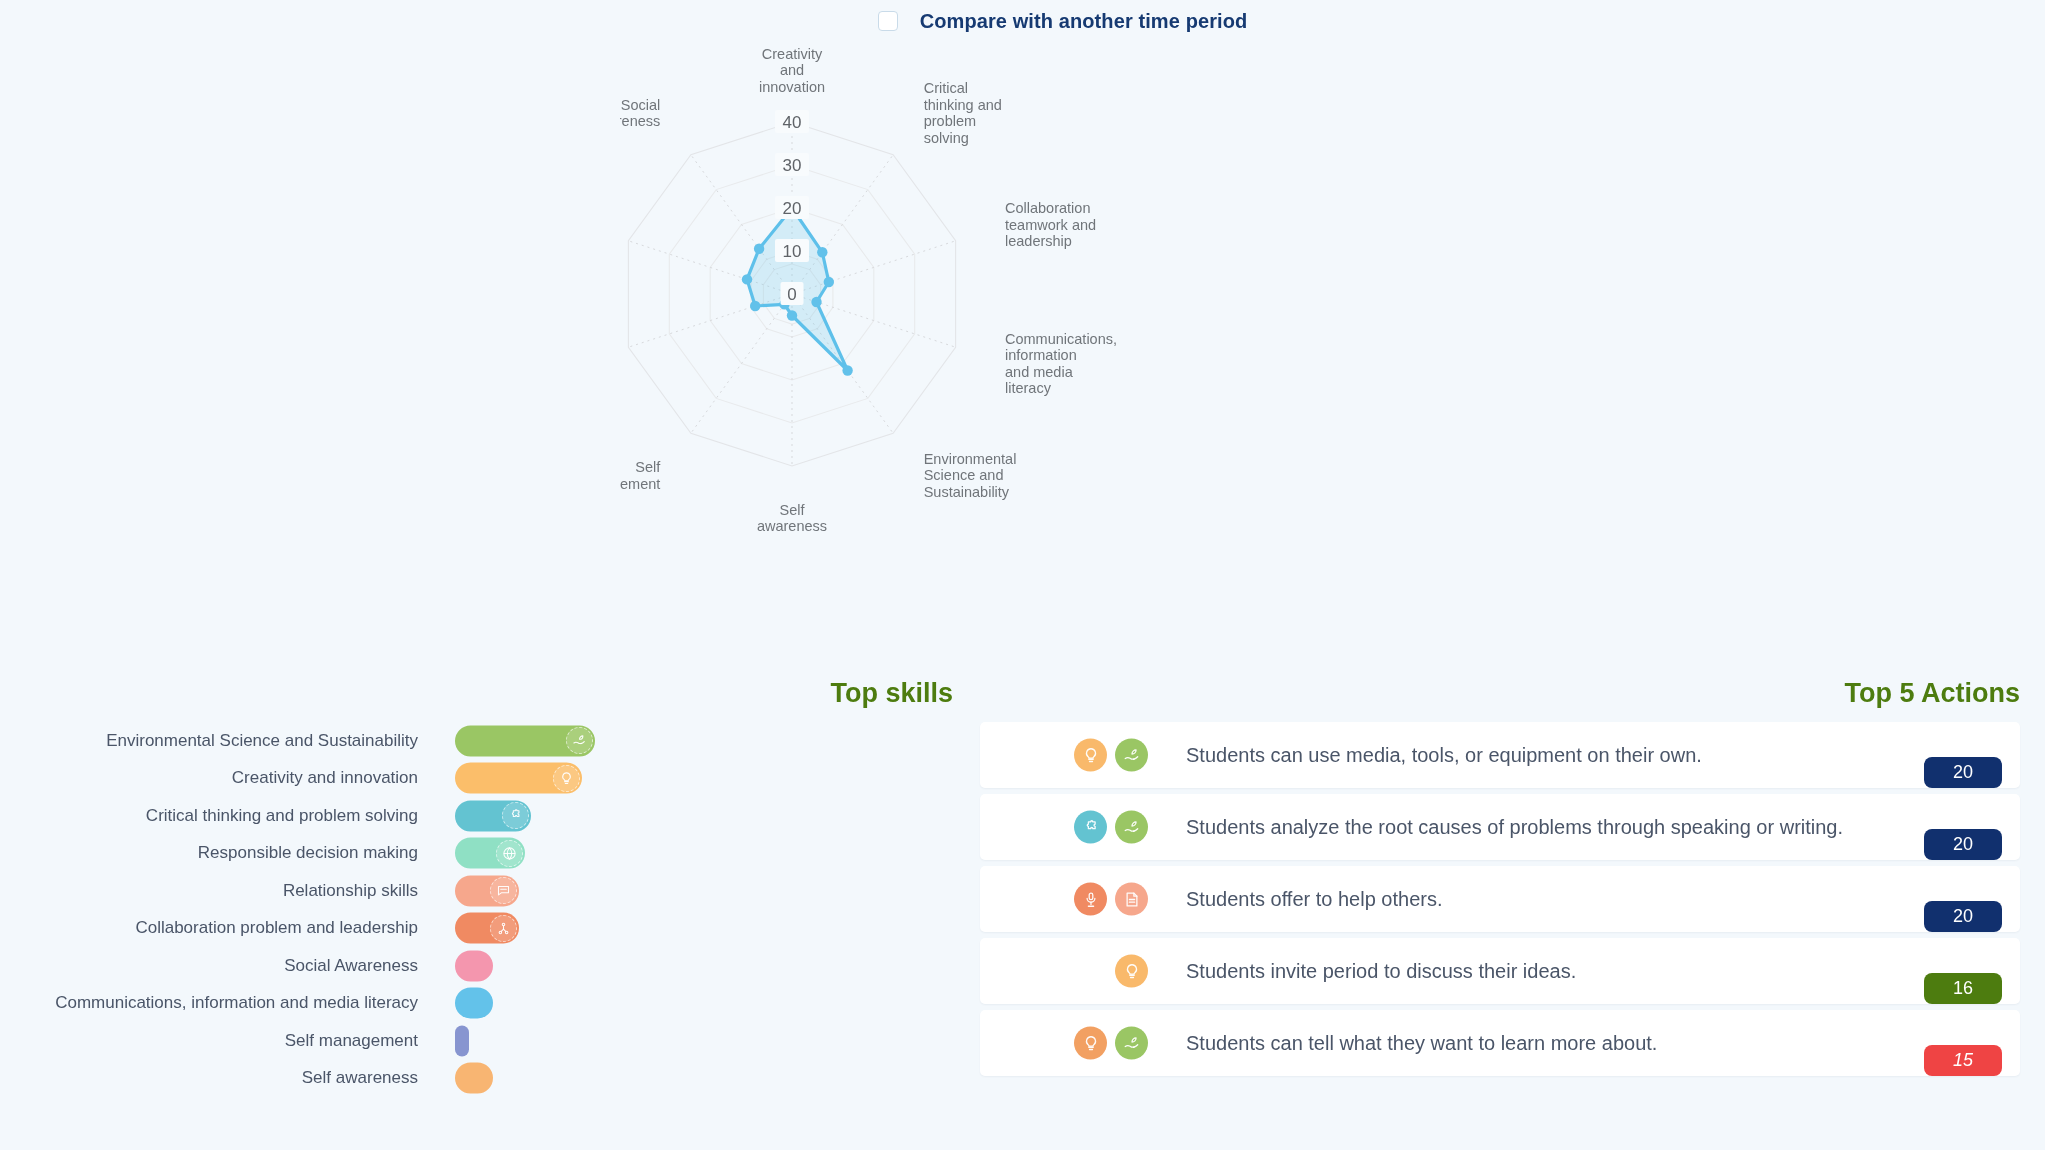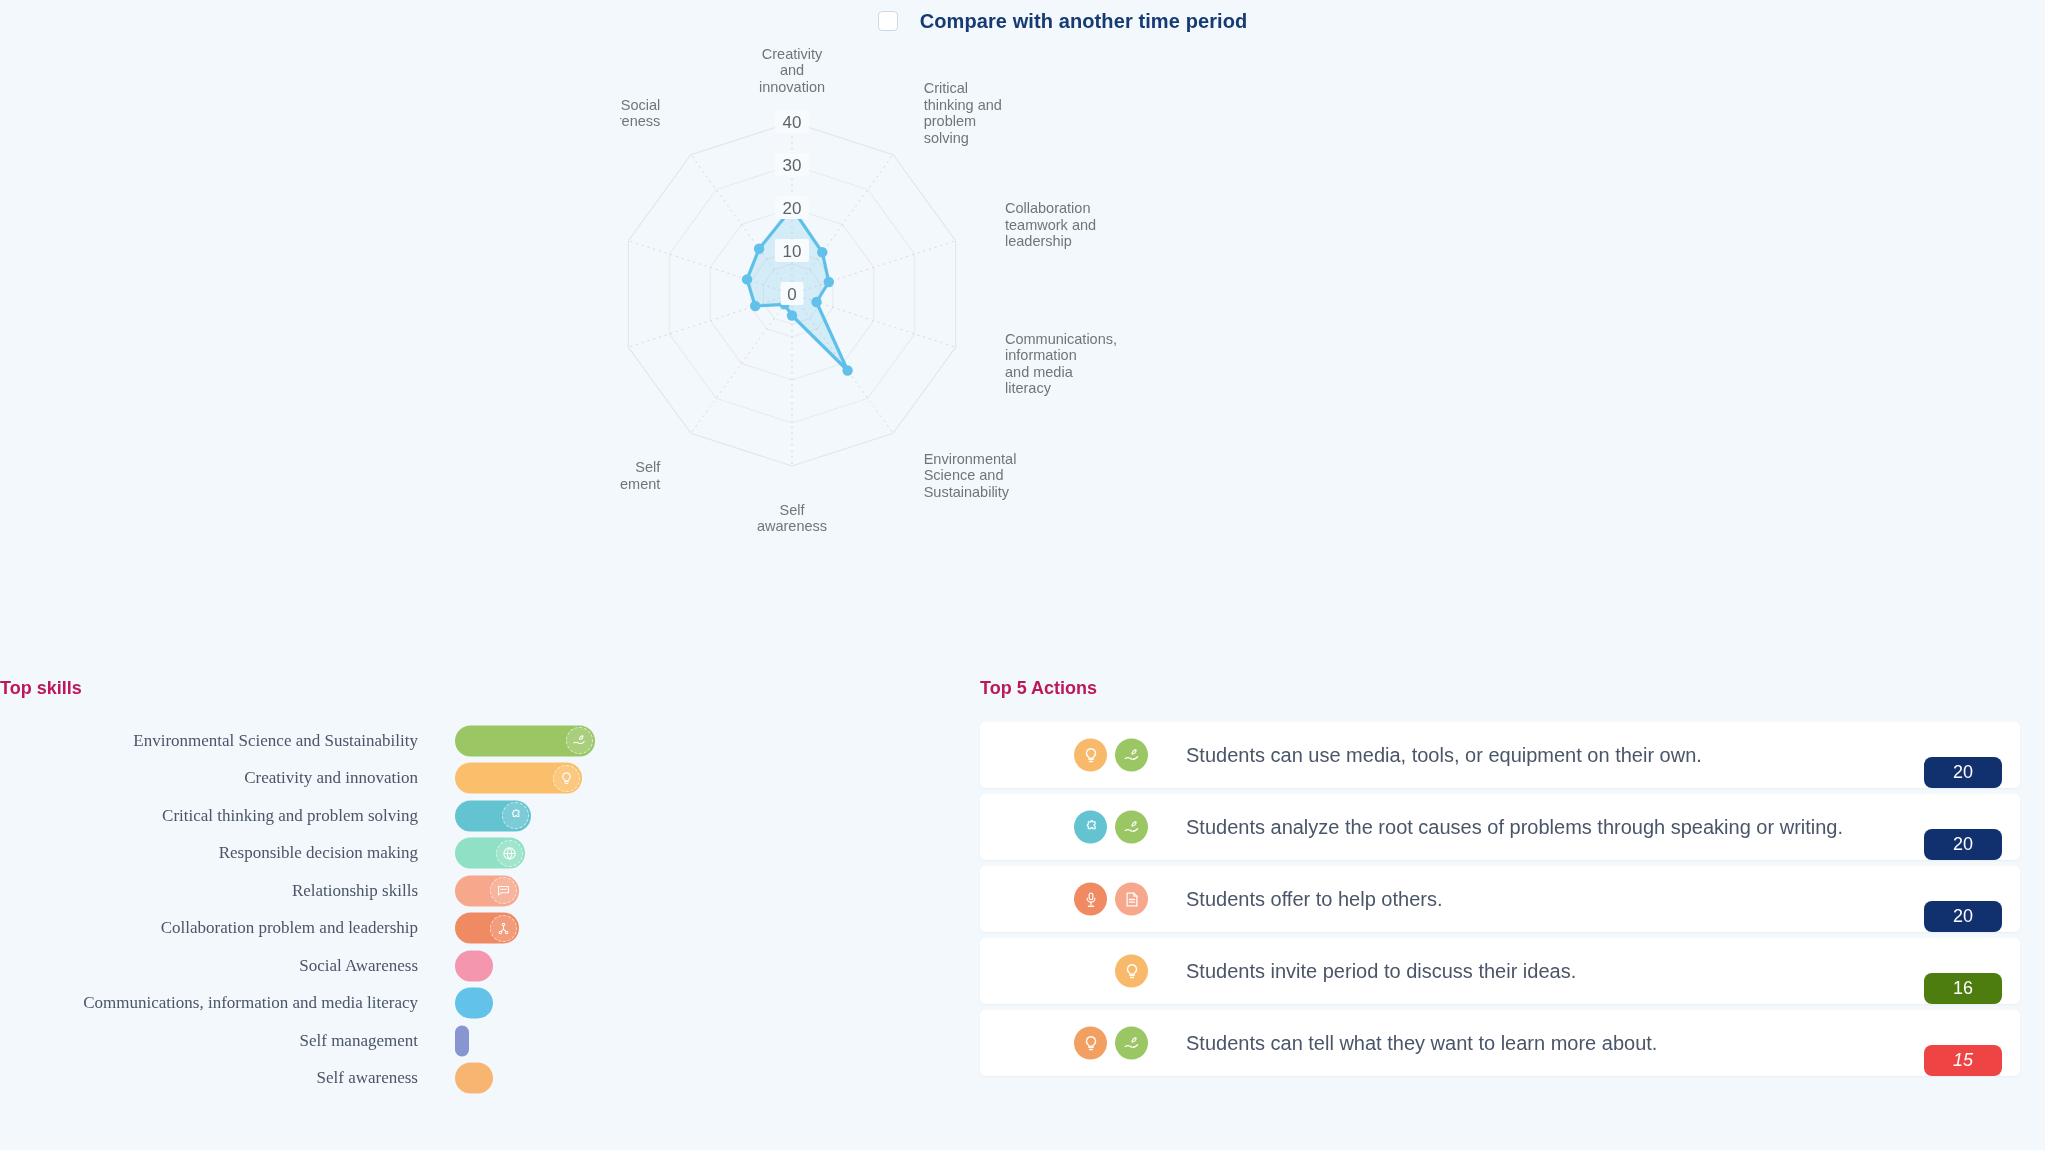--- a/index.html
+++ b/index.html
@@ -36,28 +36,28 @@
   .grid-ring{fill:none;stroke:#e3e5e8;stroke-width:1.1;}
   .grid-ring.inner{stroke:#e8eaec;}
   .spoke{stroke:#d7d9dc;stroke-width:1;stroke-dasharray:2 4;}
   .series-area{fill:#65c2ea;fill-opacity:.22;stroke:#5ec0ea;stroke-width:3.2;
                stroke-linejoin:round;}
   .series-dot{fill:#62c1ea;}
   .tick-bg{fill:#f8fbfd;}
 
   
   .section-title{
-    position:absolute;font-size:18px;font-weight:bold;color:#be185d;
-    text-align:left;white-space:nowrap;
+    position:absolute;font-size:27px;font-weight:bold;color:#4d7c0f;
+    text-align:right;white-space:nowrap;
   }
   #top-skills-title{left:0;top:678px;width:953px;}
   #top-actions-title{left:980px;top:678px;width:1040px;}
 
   
-  #skills-list{position:absolute;left:0;top:722px;width:953px;font-family:Liberation Serif, serif;}
+  #skills-list{position:absolute;left:0;top:722px;width:953px;}
   .skill-row{
     display:flex;align-items:center;height:37.5px;
   }
   .skill-name{
     width:455px;text-align:right;padding-right:37px;box-sizing:border-box;
     font-size:17px;color:#4a5568;white-space:nowrap;
   }
   .skill-bar-area{position:relative;height:37.5px;flex:1;}
   .skill-bar{
     position:absolute;left:0;top:50%;transform:translateY(-50%);

